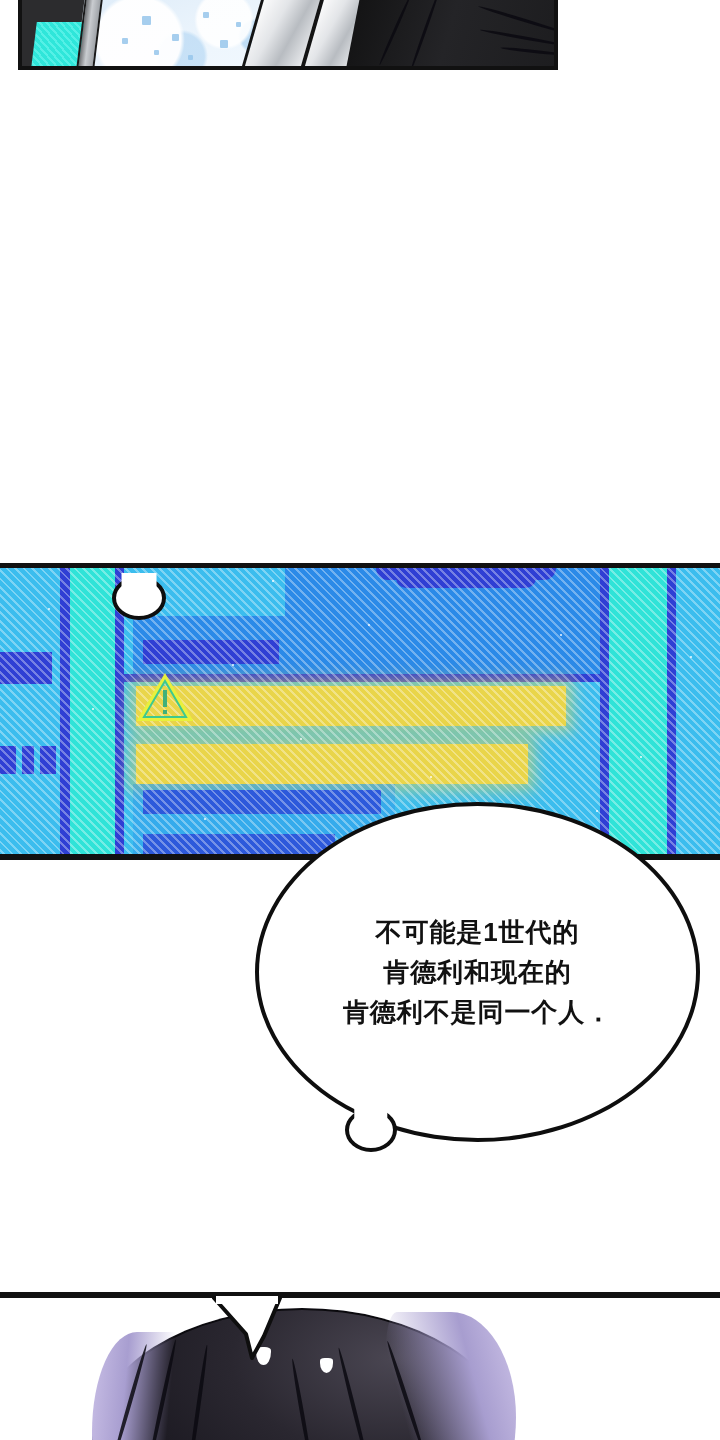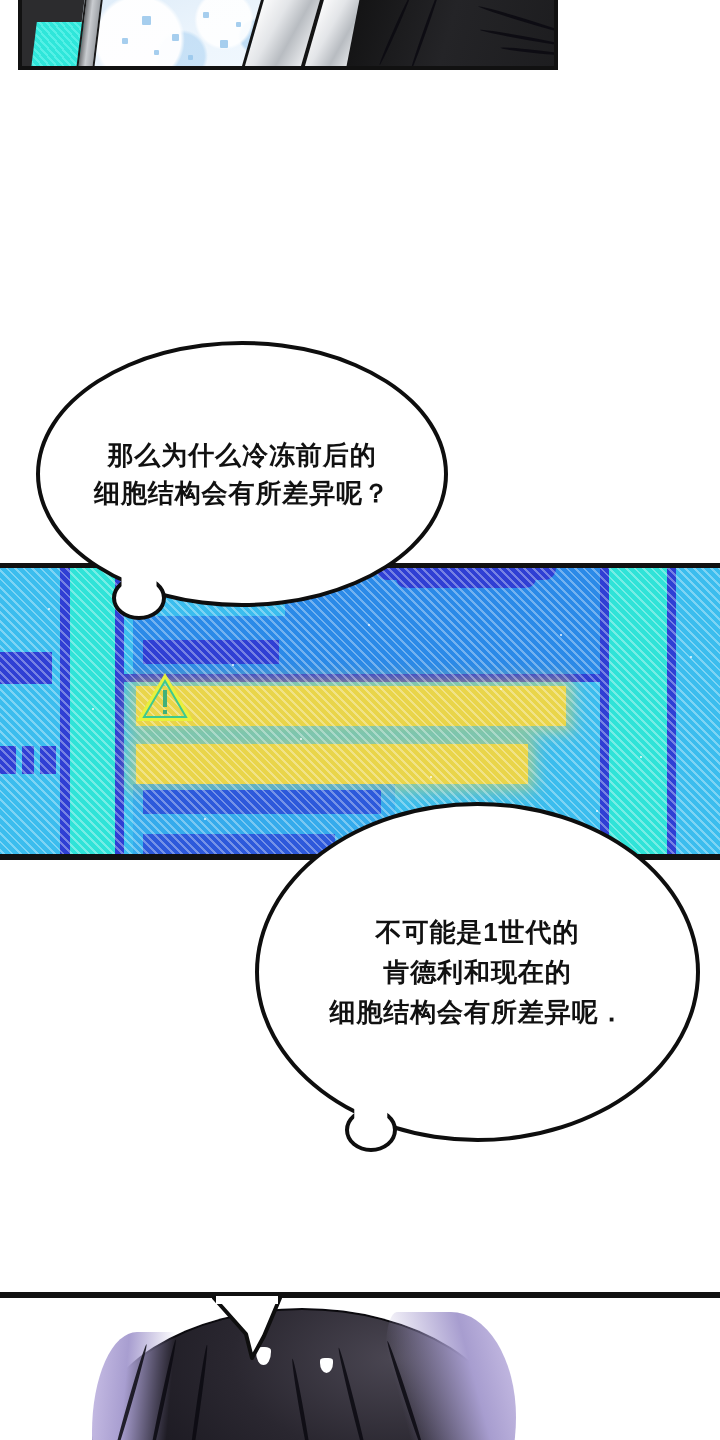--- a/index.html
+++ b/index.html
@@ -386,30 +386,26 @@
     <div class="pb-lav-r"></div>
     <div class="pb-strand" style="left:128px;top:44px;width:4px;height:120px;transform:rotate(16deg);"></div>
     <div class="pb-strand" style="left:160px;top:40px;width:4px;height:132px;transform:rotate(12deg);"></div>
     <div class="pb-strand" style="left:196px;top:46px;width:4px;height:130px;transform:rotate(8deg);"></div>
     <div class="pb-strand" style="left:300px;top:60px;width:4px;height:110px;transform:rotate(-10deg);"></div>
     <div class="pb-strand" style="left:352px;top:48px;width:4px;height:126px;transform:rotate(-14deg);"></div>
     <div class="pb-strand" style="left:404px;top:40px;width:4px;height:120px;transform:rotate(-18deg);"></div>
     <div class="pb-notch"></div>
   </div>
 
-  <div class="bubble" id="bubble-1">
-    <div class="btext">那么为什么冷冻前后的
-细胞结构会有所差异呢？</div>
-  </div>
   <div class="nub" id="nub-1"></div>
 
   <div class="bubble" id="bubble-2">
     <div class="btext">不可能是1世代的
 肯德利和现在的
-细胞结构会有所差异呢．</div>
+肯德利不是同一个人．</div>
   </div>
   <div class="nub" id="nub-2"></div>
 
   <svg class="tail3" viewBox="0 0 70 64">
     <path d="M2,2 L68,2 L52,40 L40,62 L34,38 Z" fill="#ffffff" stroke="#0e0e0e" stroke-width="4" stroke-linejoin="round"></path>
     <rect x="4" y="0" width="62" height="8" fill="#ffffff"></rect>
   </svg>
   <div class="speck3"></div>
 
 </div>

